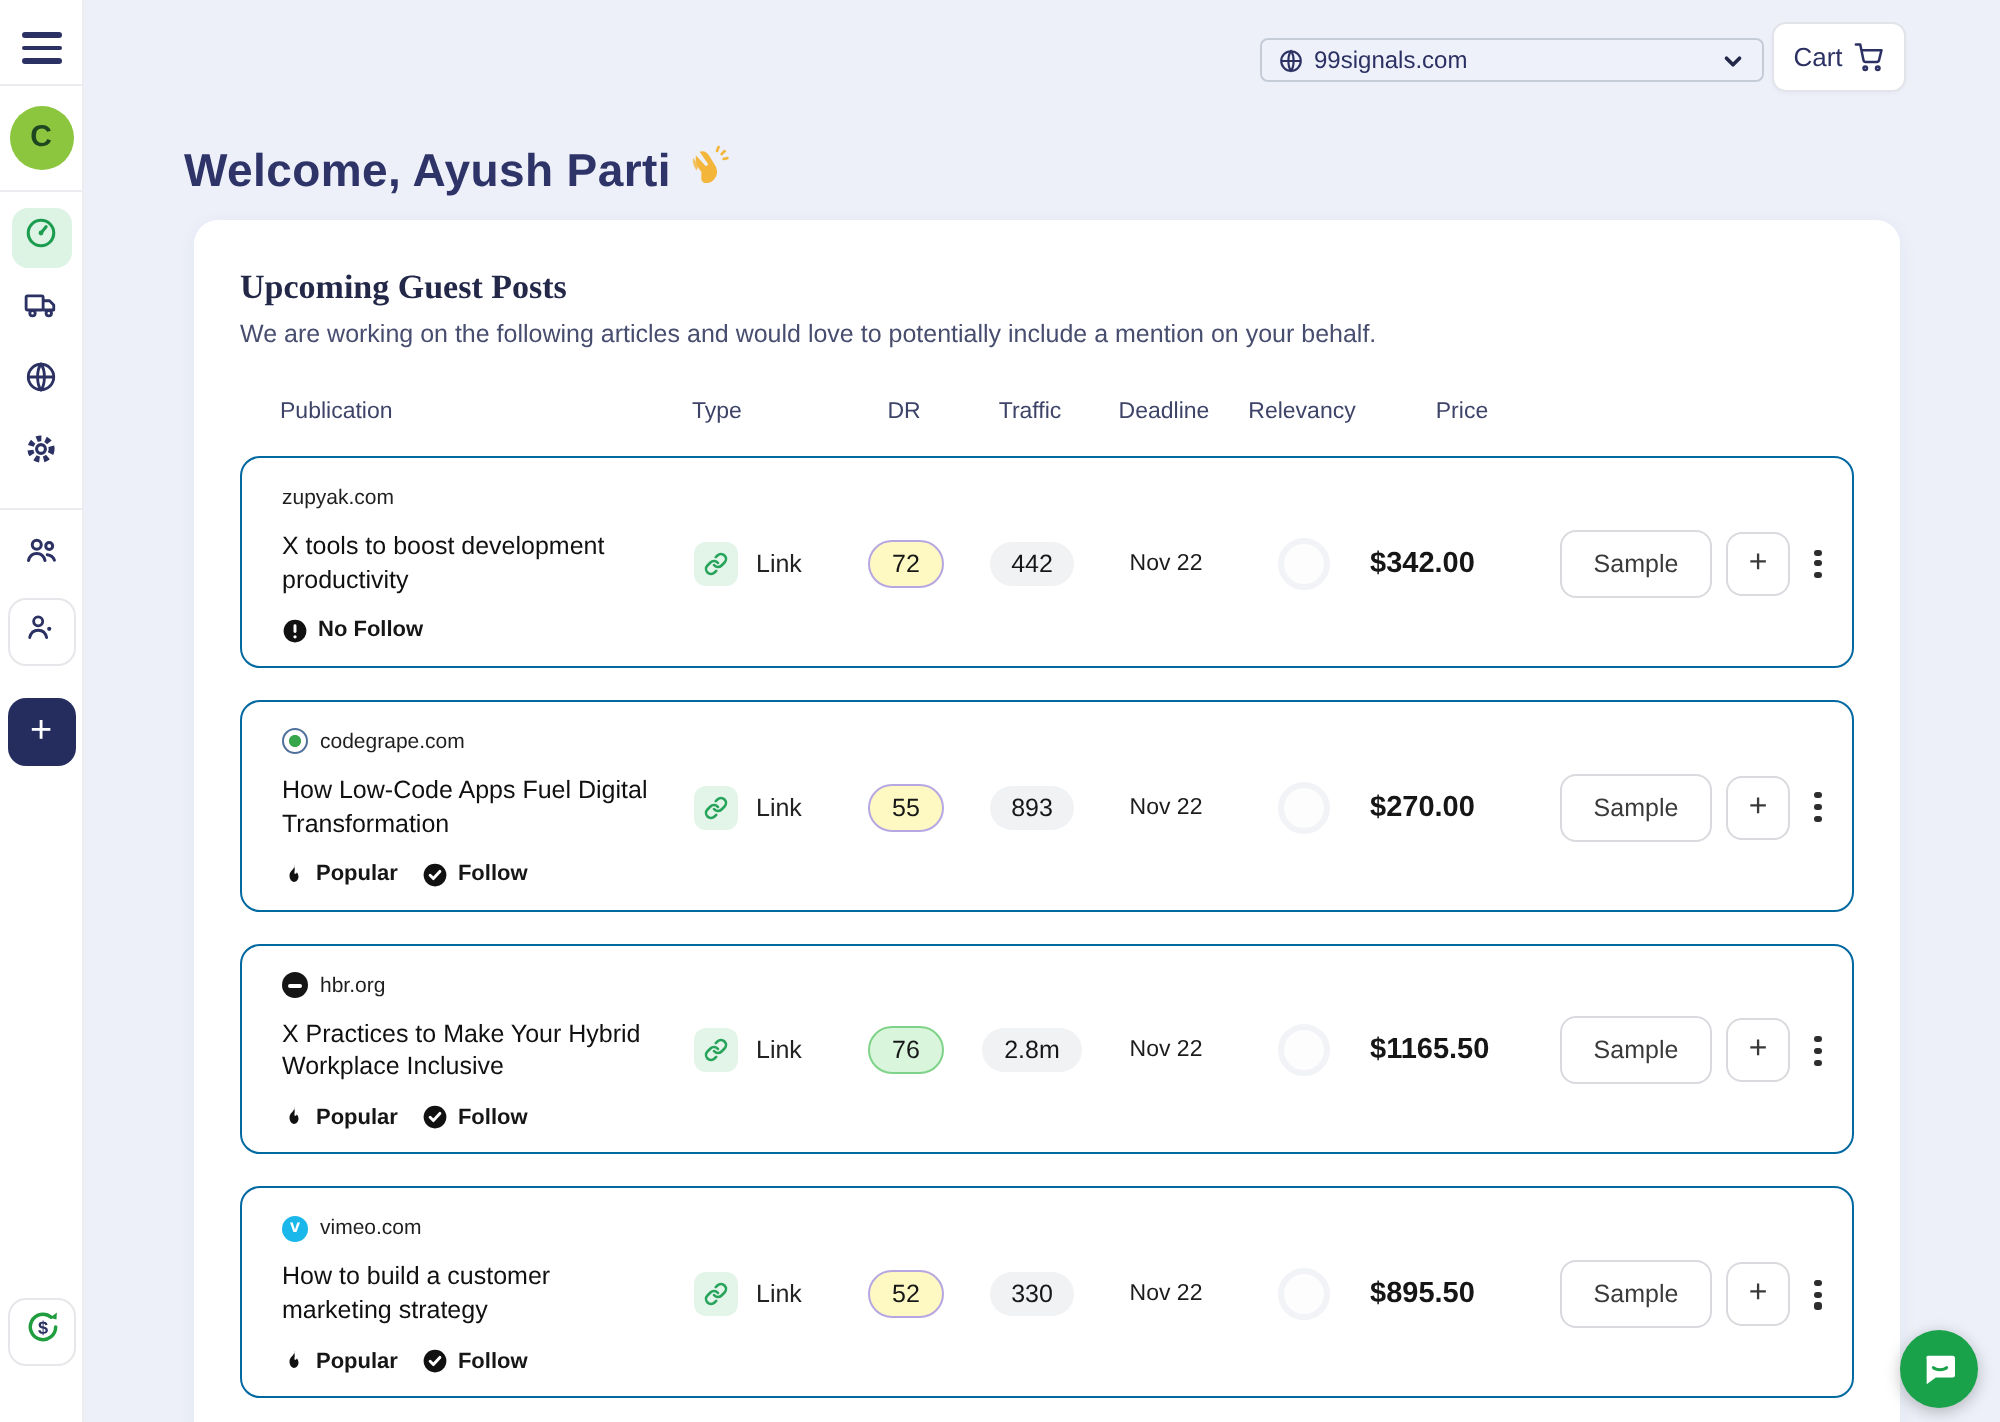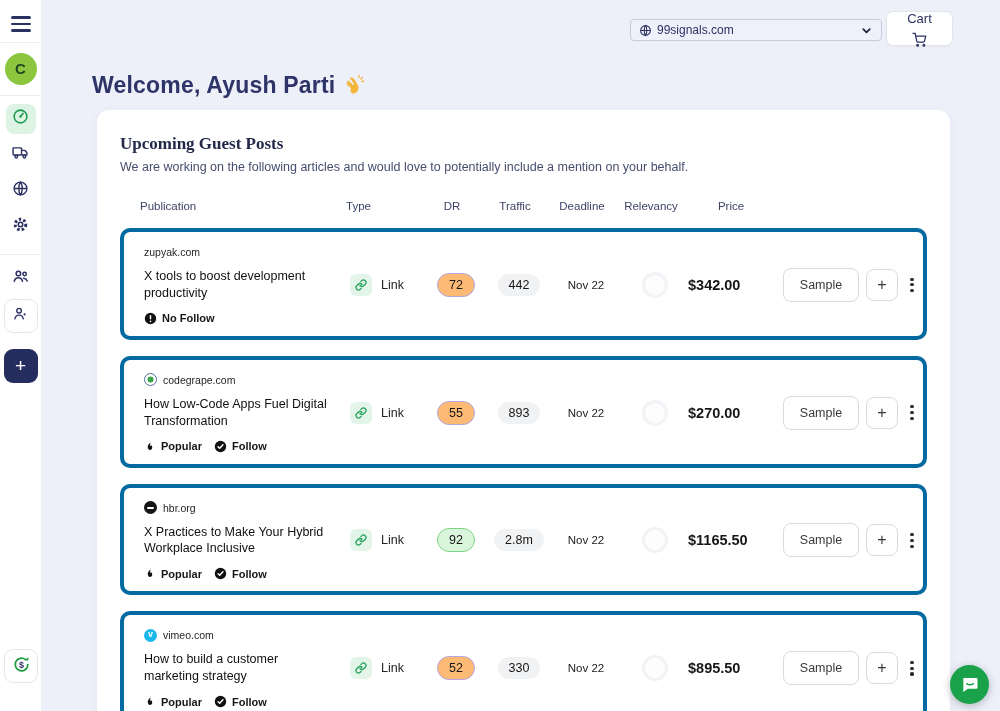--- a/index.html
+++ b/index.html
@@ -16,57 +16,57 @@
   .sb-item.active { background:#ddf3e4; }
   .sb-item.boxed { width:34px; height:34px; border:1px solid #e6e7ea; border-radius:9px; background:#fff; }
   .sb-plus { width:34px; height:34px; margin:16px auto; background:#252c5e; border-radius:9px; color:#fff; font-size:19px; display:flex; align-items:center; justify-content:center; cursor:pointer; }
   .sb-bottom { position:absolute; bottom:22px; left:0; width:42px; }
 
   
   .main { position:relative; margin-left:42px; width:956px; height:711px; }
 
   .domain-select { position:absolute; left:588px; top:19px; width:252px; height:22px; background:#eef1fa; border:1px solid #c6cbd8; border-radius:4px; display:flex; align-items:center; padding:0 8px; cursor:pointer; }
   .domain-select .lbl { font-size:12px; color:#2c3163; font-weight:500; margin-left:5px; flex:1; }
-  .cart-btn { position:absolute; left:844px; top:11px; width:67px; height:35px; background:#fff; border:1px solid #e3e4e9; border-radius:7px; display:flex; align-items:center; justify-content:center; gap:6px; font-size:13px; color:#2c3163; font-weight:500; cursor:pointer; box-shadow:0 1px 2px rgba(0,0,0,.03);flex-direction:column; }
-
-  .welcome { position:absolute; left:50px; top:72px; font-size:23px; font-weight:bold; color:#2e3368; letter-spacing:.2px; display:flex; align-items:center; gap:8px; }
+  .cart-btn { position:absolute; left:844px; top:11px; width:67px; height:35px; background:#fff; border:1px solid #e3e4e9; border-radius:7px; display:flex; align-items:center; justify-content:center; gap:6px; font-size:13px; color:#2c3163; font-weight:500; cursor:pointer; box-shadow:0 1px 2px rgba(0,0,0,.03); }
+
+  .welcome { position:absolute; left:50px; top:72px; font-size:23px; font-weight:bold; color:#2e3368; letter-spacing:.2px; display:flex; align-items:flex-start; gap:8px; }
 
   .card { position:absolute; left:55px; top:110px; width:853px; min-height:620px; background:#fff; border-radius:12px; box-shadow:0 2px 10px rgba(40,50,100,.05); padding:24px 23px; }
   .card-title { font-size:17px; font-weight:bold; color:#232849;font-family:Liberation Serif, serif; }
   .card-sub { font-size:12.5px; color:#474d6e; margin-top:6px; }
 
   .grid { display:grid; grid-template-columns:200px 80px 64px 62px 72px 66px 94px 78px 44px 16px; align-items:center; }
   .thead { margin-top:26px; padding:0 12px 0 20px; }
   .th { font-size:11.5px; color:#3e4468; }
   .c-center { text-align:center; justify-self:center; }
   .c-type { padding-left:6px; }
 
   .rows { margin-top:13px; }
-  .row-card { border:4px solid #0369a1; border-radius:10px; background:#fff; padding:13px 12px 11px 20px; margin-top:16px; }
+  .row-card { border:1px solid #0369a1; border-radius:10px; background:#fff; padding:13px 12px 11px 20px; margin-top:16px; }
 
   .pub { display:flex; flex-direction:column; justify-content:center; }
   .pub-top { display:flex; align-items:center; gap:6px; min-height:14px; }
   .pub-domain { font-size:10.5px; color:#1f1f1f; }
   .pub-title { font-size:12.5px; color:#101010; margin-top:9px; line-height:1.35; max-width:185px; }
   .badges { display:flex; gap:12px; margin-top:10px; align-items:center; }
   .badge { display:flex; align-items:center; gap:5px; font-size:11px; font-weight:600; color:#161616;justify-content:flex-end; }
 
   .fav { width:13px; height:13px; border-radius:50%; flex:0 0 13px; position:relative; }
   .fav-codegrape { border:1.5px solid #50719c; background:radial-gradient(circle, #37a54a 36%, #fff 42%); }
   .fav-hbr { background:#151515; }
   .fav-hbr::after { content:""; position:absolute; left:3px; top:5.5px; width:7px; height:2px; background:#fff; border-radius:1px; }
   .fav-vimeo { background:#1ab7ea; }
   .fav-vimeo::after { content:"v"; position:absolute; width:13px; text-align:center; top:0.5px; left:0; color:#fff; font-size:9px; font-weight:bold; }
 
   .type-cell { display:flex; align-items:center; gap:9px; padding-left:6px; }
   .link-ico { width:22px; height:22px; background:#e2f5e8; border-radius:6px; display:flex; align-items:center; justify-content:center; }
   .type-lbl { font-size:12.5px; color:#222; }
 
   .pill { display:inline-block; padding:4px 11px; border-radius:999px; font-size:12.5px; color:#171717; justify-self:center; }
-  .dr-purple { border:1.5px solid #b6a6e2; background:#fdba74; }
+  .dr-purple { border:1.5px solid #b6a6e2; background:#fef9c3; }
   .dr-green { border:1.5px solid #7fd389; background:#d9f5db; }
   .traffic-pill { background:#f1f2f4; font-weight:500; }
 
   .deadline { font-size:11.5px; color:#1c1c1c; text-align:center; }
   .relevancy { width:26px; height:26px; border:3px solid #f2f3f6; border-radius:50%; justify-self:center; background:#fdfdfe; }
   .price { font-size:14.5px; font-weight:600; color:#161616; text-align:left; padding-right:10px; }
 
   .sample-btn { justify-self:center; background:#fff; border:1px solid #d8dade; border-radius:8px; padding:9px 16px; font-size:12.5px; color:#3a3a3a; cursor:pointer; font-family:inherit; }
   .plus-btn { justify-self:center; width:32px; height:32px; background:#fff; border:1px solid #d8dade; border-radius:8px; font-size:16px; color:#3a3a3a; cursor:pointer; display:flex; align-items:center; justify-content:center; font-family:inherit; }
   .kebab { justify-self:center; display:flex; flex-direction:column; gap:2.6px; cursor:pointer; padding:3px; }
@@ -342,21 +342,21 @@
     </div>
     <div class="type-cell">
       <span class="link-ico">
         <svg width="12" height="12" viewBox="0 0 24 24" fill="none" stroke="#27a35b" stroke-width="2.6" stroke-linecap="round" stroke-linejoin="round">
                 <path d="M10 13a5 5 0 0 0 7.54.54l3-3a5 5 0 0 0-7.07-7.07l-1.72 1.71"></path>
                 <path d="M14 11a5 5 0 0 0-7.54-.54l-3 3a5 5 0 0 0 7.07 7.07l1.71-1.71"></path>
               </svg>
       </span>
       <span class="type-lbl">Link</span>
     </div>
-    <span class="pill dr-green">92</span>
+    <span class="pill dr-green">76</span>
     <span class="pill traffic-pill">2.8m</span>
     <span class="deadline">Nov 22</span>
     <span class="relevancy"></span>
     <span class="price">$1165.50</span>
     <button class="sample-btn">Sample</button>
     <button class="plus-btn">+</button>
     <span class="kebab">
             <i></i>
             <i></i>
             <i></i>

